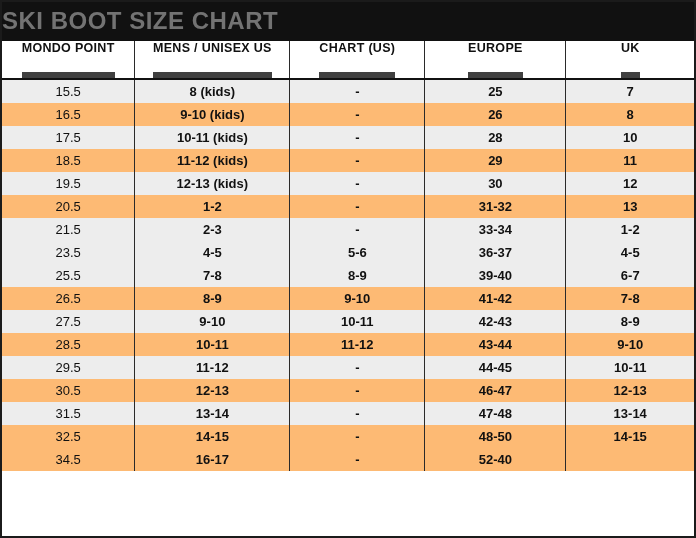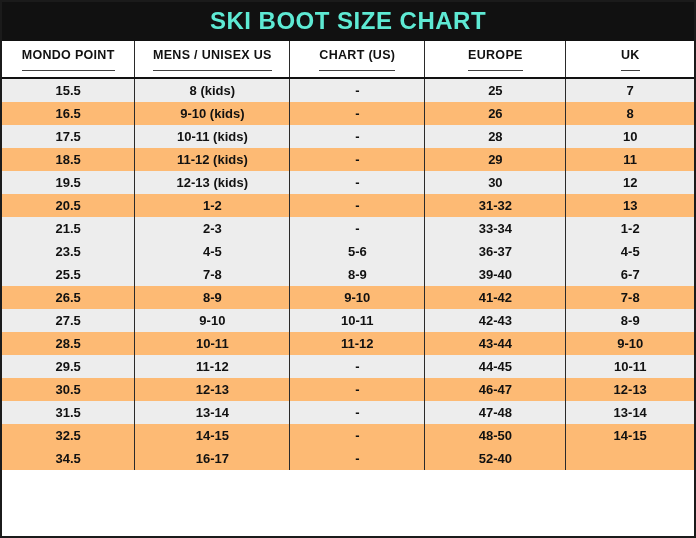--- a/index.html
+++ b/index.html
@@ -17,22 +17,21 @@
     width: 696px;
     height: 538px;
     box-sizing: border-box;
     border: 2px solid #1b1b1b;
     background: #ffffff;
     display: flex;
     flex-direction: column;
   }
   .title-bar {
     background: #111111;
-    color: #5eead4;
-    text-align: center;
+    color: #737373;
     font-weight: bold;
     font-size: 24px;
     letter-spacing: 0.5px;
     padding: 6px 0 7px 0;
     line-height: 1.1;
   }
   table.size-table {
     border-collapse: collapse;
     width: 100%;
     table-layout: fixed;
@@ -52,36 +51,36 @@
     border-right: none;
   }
   table.size-table thead th {
     font-size: 12.5px;
     font-weight: bold;
     letter-spacing: 0.3px;
     height: 36px;
     border-bottom: 2px solid #111111;
   }
   table.size-table thead th span.hdr {
-    border-bottom: 1px solid #404040;
-    padding-bottom: 8px;
+    border-bottom: 6px solid #404040;
+    padding-bottom: 17px;
     display: inline-block;
   }
   tbody tr.shaded td {
     background: #ededed;
   }
   tbody tr.plain td {
     background: #fdba74;
   }
   tbody td {
     font-weight: bold;
     font-size: 13px;
   }
   tbody td.mondo {
-    font-weight: bold;
+    font-weight: normal;
     margin-left: 40px;
   }
   .col-1 { width: 19.2%; }
   .col-2 { width: 22.4%; }
   .col-3 { width: 19.5%; }
   .col-4 { width: 20.4%; }
   .col-5 { width: 18.5%; }
   .bottom-pad {
     flex: 1 1 auto;
     background: #ffffff;

